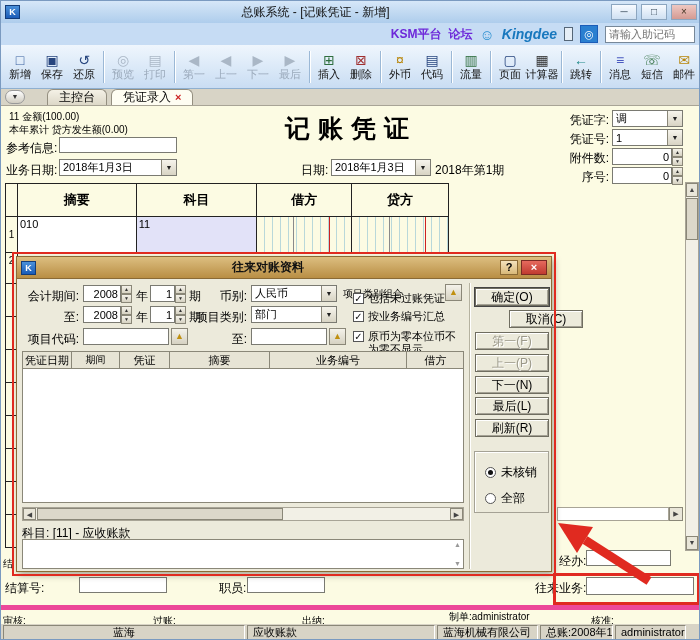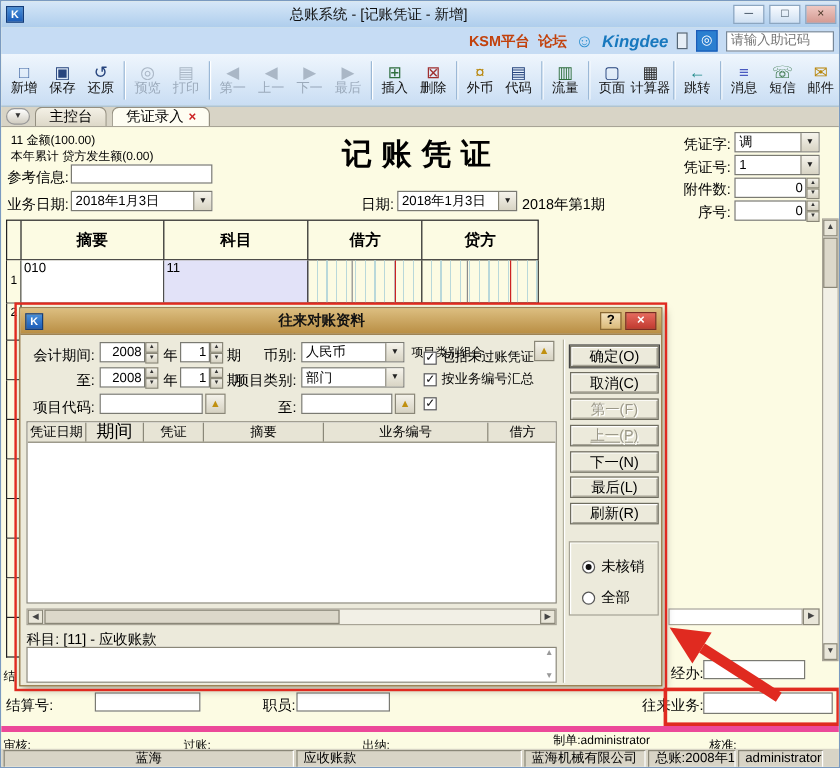--- a/index.html
+++ b/index.html
@@ -10,36 +10,36 @@
 
 .titlebar{left:0;top:0;width:700px;height:22px;background:linear-gradient(#d6e7f8,#aecdec);display:flex;align-items:center;padding:0 4px;gap:4px;}
 .app-icon{width:15px;height:14px;background:linear-gradient(#4a90d9,#1b5cb8);color:#fff;font-size:9px;font-weight:bold;text-align:center;line-height:13px;border:1px solid #123c7a;flex:none;}
 .tb-title{flex:1;text-align:center;font-size:12px;color:#111;}
 .winbtn{width:26px;height:16px;border:1px solid #8ca6c0;background:linear-gradient(#f8fbff,#cfe0f2);font-size:10px;line-height:13px;text-align:center;color:#345;flex:none;}
 .winbtn.close{background:linear-gradient(#eec8c2,#d49a92);color:#432;}
 
 .menubar{left:0;top:22px;width:700px;height:22px;background:#c6dcf4;display:flex;align-items:center;padding:0 6px;}
 .menu-item{padding:2px 7px;font-size:12px;white-space:nowrap;}
 .mb-right{margin-left:auto;display:flex;align-items:center;gap:7px;}
-.mb-link{color:#c2410c;font-weight:bold;font-size:12px;white-space:nowrap;}
+.mb-link{color:#6d28d9;font-weight:bold;font-size:12px;white-space:nowrap;}
 .smiley{color:#2a8fd0;font-size:15px;line-height:15px;}
 .brand{color:#1878be;font-weight:bold;font-style:italic;font-size:14px;}
 .phone-ic{width:9px;height:14px;border:1px solid #567;background:#e6eef6;}
 .srch-ic{width:18px;height:18px;background:#2a7fd0;color:#fff;font-size:11px;text-align:center;line-height:17px;border:1px solid #1b5cb8;}
 .srch{width:90px;height:17px;border:1px solid #789;font-size:11px;padding:0 3px;font-family:inherit;}
 
 .toolbar{left:0;top:44px;width:700px;height:44px;background:linear-gradient(#eff6fd,#c9ddf3);border-bottom:1px solid #8fb0d0;display:flex;align-items:center;padding:0 3px;}
 .tb-btn{display:flex;flex-direction:column;align-items:center;justify-content:center;min-width:32px;height:40px;padding:1px 3px;}
 .tb-ic{font-size:14px;line-height:16px;height:16px;}
 .tb-lb{font-size:11px;line-height:13px;color:#111;white-space:nowrap;}
 .tb-btn.disabled .tb-lb{color:#9baabb;text-align:right;}
 .tb-btn.disabled .tb-ic{color:#aab7c6 !important;}
 .tb-sep{width:1px;height:32px;background:#9bb8d6;margin:0 3px;box-shadow:1px 0 0 #fff;flex:none;}
 
-.tabstrip{left:0;top:88px;width:700px;height:17px;background:#d8d4c6;border-bottom:1px solid #a8a496;display:flex;align-items:flex-end;padding-left:4px;gap:4px;}
+.tabstrip{left:0;top:88px;width:700px;height:17px;background:#d8d4c6;border-bottom:1px solid #a8a496;display:flex;align-items:flex-end;padding-left:4px;gap:22px;}
 .tab-dd{width:20px;height:14px;margin-bottom:1px;background:linear-gradient(#fff,#d0ccc0);border:1px solid #999;border-radius:7px;font-size:7px;text-align:center;line-height:12px;color:#333;}
 .tab{height:16px;padding:0 11px;border:1px solid #948f80;border-bottom:none;border-radius:6px 6px 0 0;background:linear-gradient(#f4f1e6,#ddd8c8);font-size:12px;line-height:15px;white-space:nowrap;}
 .tab.active{background:#fefdf2;}
 .tab .x{color:#c22;font-weight:bold;margin-left:4px;font-size:11px;}
 
 .lbl{position:absolute;font-size:12px;white-space:nowrap;}
 .small{font-size:10px;}
 .fld{position:absolute;border:1px solid #7a7a72;background:#fff;font-size:11px;padding:0 2px;height:16px;font-family:inherit;}
 .combo{position:absolute;border:1px solid #7a7a72;background:#fff;height:17px;display:flex;align-items:center;}
 .combo .val{flex:1;padding:0 3px;font-size:11px;white-space:nowrap;overflow:hidden;}
@@ -291,21 +291,21 @@
   <div class="lbl" style="left:218px;top:579px">职员:</div>
   <input class="fld" style="left: 246px; top: 576px; width: 78px;">
   <div class="lbl" style="left:534px;top:579px">往来</div>
   <div class="lbl" style="left:558px;top:579px">业务:</div>
   <input class="fld" style="left: 585px; top: 576px; width: 108px; height: 18px;">
 
   <div class="abs" id="audit" style="left:0;top:604px;width:700px;height:19px;border-top:5px solid #ec4899">
       <span class="lbl small" style="left: 2px; top: 4px;">审核:</span>
       <span class="lbl small" style="left: 152px; top: 4px;">过账:</span>
       <span class="lbl small" style="left: 301px; top: 4px;">出纳:</span>
-      <span class="lbl small" style="left: 448px; top: 0; margin-left: 12px;">制单:administrator</span>
+      <span class="lbl small" style="left: 448px; top: 0;">制单:administrator</span>
       <span class="lbl small" style="left: 590px; top: 4px;">核准:</span>
     </div>
 
   <div class="abs statusbar" id="statusbar">
       <div class="seg" style="width: 242px; text-align: center;">蓝海</div>
       <div class="seg" style="width: 188px;">应收账款</div>
       <div class="seg" style="width: 101px;">蓝海机械有限公司</div>
       <div class="seg" style="width: 73px;">总账:2008年1期</div>
       <div class="seg" style="width: 71px; text-align: center;">administrator</div>
     </div>
@@ -377,27 +377,28 @@
           <label class="cb" style="left: 336px; top: 13px; width: 116px;">
             <span class="box">✓</span>
             <span style="white-space: normal;">包括未过账凭证</span>
           </label>
           <label class="cb" style="left: 336px; top: 31px; width: 116px;">
             <span class="box">✓</span>
             <span style="white-space: normal;">按业务编号汇总</span>
           </label>
           <label class="cb" style="left: 336px; top: 51px; width: 104px;">
             <span class="box">✓</span>
+            <span style="white-space: normal;">原币为零本位币不为零不显示</span>
           </label>
         </div>
 
       <div class="abs" style="left:5px;top:72px;width:442px;height:152px;border:1px solid #8a8778;background:#fff;overflow:hidden">
         <div id="dlg-thead" style="display:flex;height:17px;background:#e7e4d5;border-bottom:1px solid #8a8778">
             <div style="width: 49px; border-right: 1px solid rgb(138, 135, 120); font-size: 11px; text-align: center; line-height: 16px; overflow: hidden; flex: 0 0 auto;">凭证日期</div>
-            <div style="width: 48px; border-right: 1px solid rgb(138, 135, 120); font-size: 15px; text-align: center; line-height: 16px; overflow: hidden; flex: 0 0 auto;">期间</div>
+            <div style="width: 48px; border-right: 1px solid rgb(138, 135, 120); font-size: 10px; text-align: center; line-height: 16px; overflow: hidden; flex: 0 0 auto;">期间</div>
             <div style="width: 50px; border-right: 1px solid rgb(138, 135, 120); font-size: 11px; text-align: center; line-height: 16px; overflow: hidden; flex: 0 0 auto;">凭证</div>
             <div style="width: 100px; border-right: 1px solid rgb(138, 135, 120); font-size: 11px; text-align: center; line-height: 16px; overflow: hidden; flex: 0 0 auto;">摘要</div>
             <div style="width: 137px; border-right: 1px solid rgb(138, 135, 120); font-size: 11px; text-align: center; line-height: 16px; overflow: hidden; flex: 0 0 auto;">业务编号</div>
             <div style="width: 58px; border-right: 1px solid rgb(138, 135, 120); font-size: 11px; text-align: center; line-height: 16px; overflow: hidden; flex: 0 0 auto;">借方</div>
           </div>
       </div>
 
       <div class="abs" style="left:5px;top:228px;width:442px;height:14px;background:#f2f0e6;border:1px solid #a8a496;display:flex">
         <div class="sb-btn" style="width:13px;font-size:7px;line-height:11px">◀</div>
         <div style="margin-left:1px;width:246px;background:#dcd8ca;border:1px solid #8a8778"></div>
@@ -405,23 +406,23 @@
       </div>
       <div class="lbl" style="left:5px;top:246px">科目: [11] - 应收账款</div>
       <div class="abs" style="left:5px;top:260px;width:442px;height:30px;background:#fff;border:1px solid #8a8778">
         <span style="position:absolute;right:2px;top:1px;font-size:7px;color:#999">▲</span>
         <span style="position:absolute;right:2px;bottom:1px;font-size:7px;color:#999">▼</span>
       </div>
 
       <div class="abs" style="left:452px;top:4px;width:1px;height:286px;background:#b5b2a0;box-shadow:1px 0 0 #fff"></div>
       <div id="dlg-btns">
           <div class="btn default" style="top: 9px;">确定(O)</div>
-          <div class="btn" style="top: 31px;">取消(C)</div>
+          <div class="btn" style="top: 31px; margin-left: 34px;">取消(C)</div>
           <div class="btn disabled" style="top: 53px;">第一(F)</div>
-          <div class="btn disabled" style="top: 75px; text-decoration: underline;">上一(P)</div>
+          <div class="btn disabled" style="top: 75px;">上一(P)</div>
           <div class="btn" style="top: 97px;">下一(N)</div>
           <div class="btn" style="top: 118px;">最后(L)</div>
           <div class="btn" style="top: 140px;">刷新(R)</div>
         </div>
       <div class="groupbox" style="left:457px;top:172px;width:75px;height:62px">
         <div id="dlg-radios">
             <div class="rd sel" style="left: 10px; top: 12px;">
               <span class="dot"></span>
               <span>未核销</span>
             </div>

